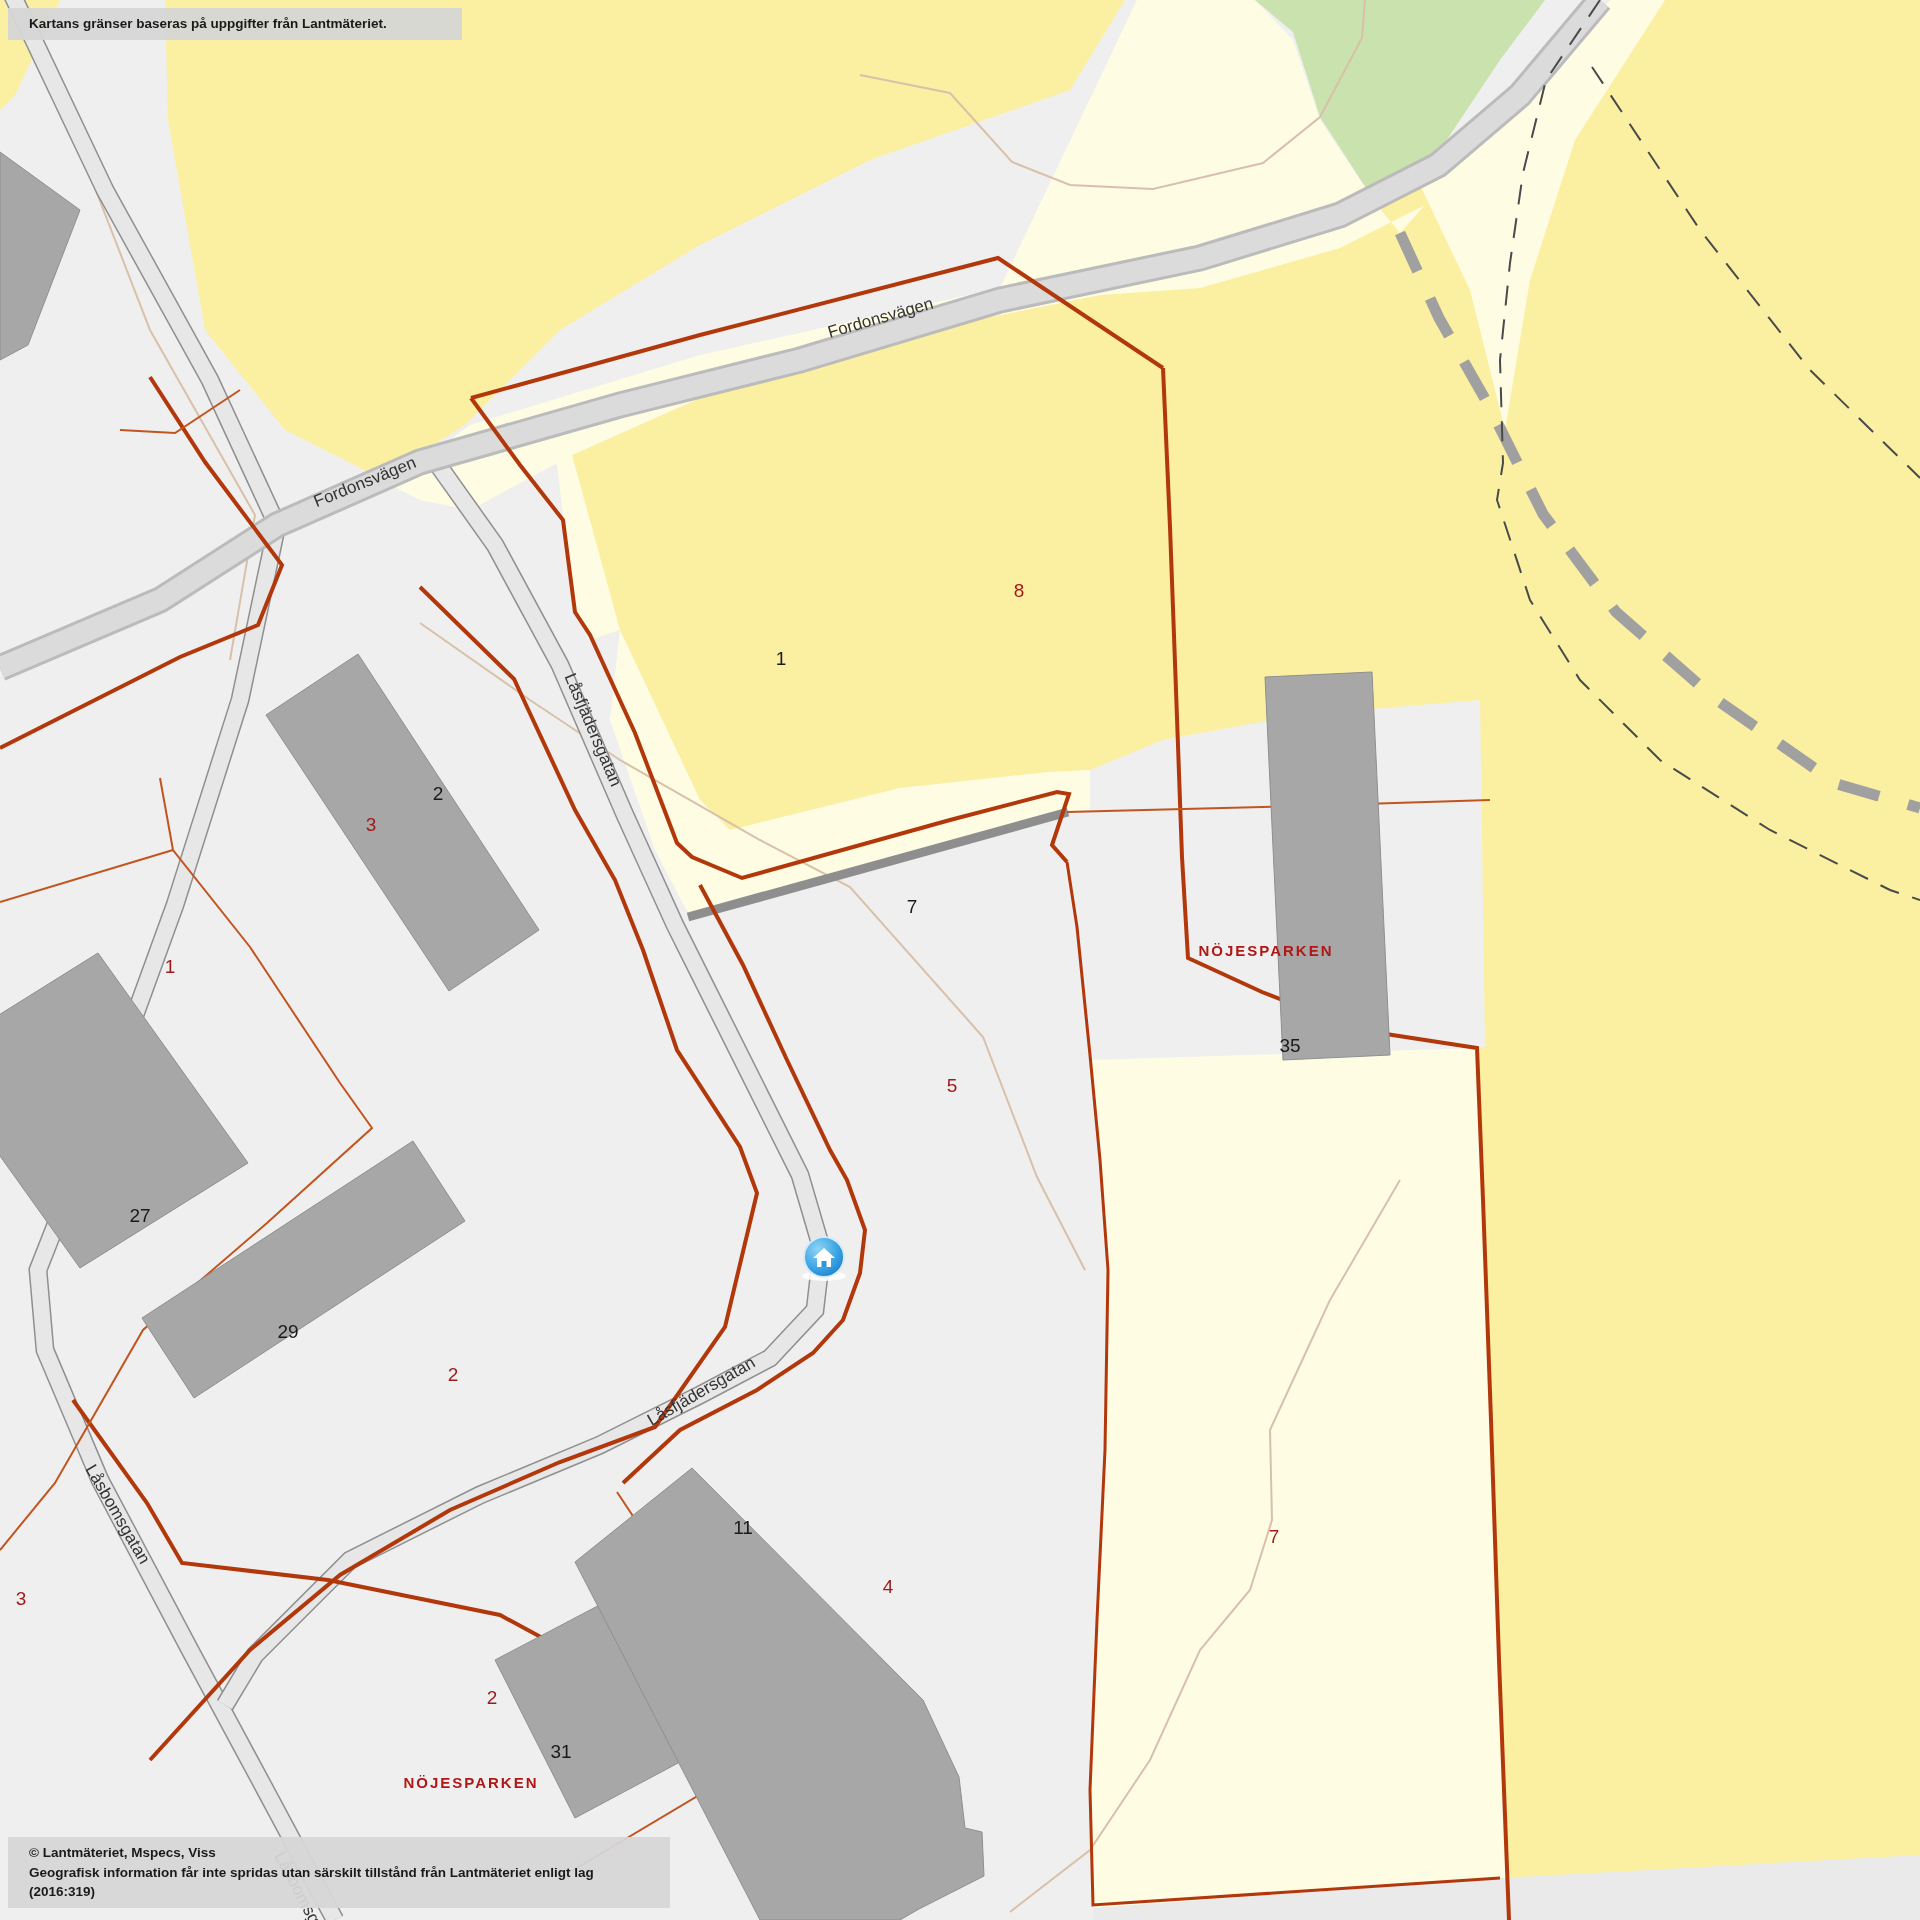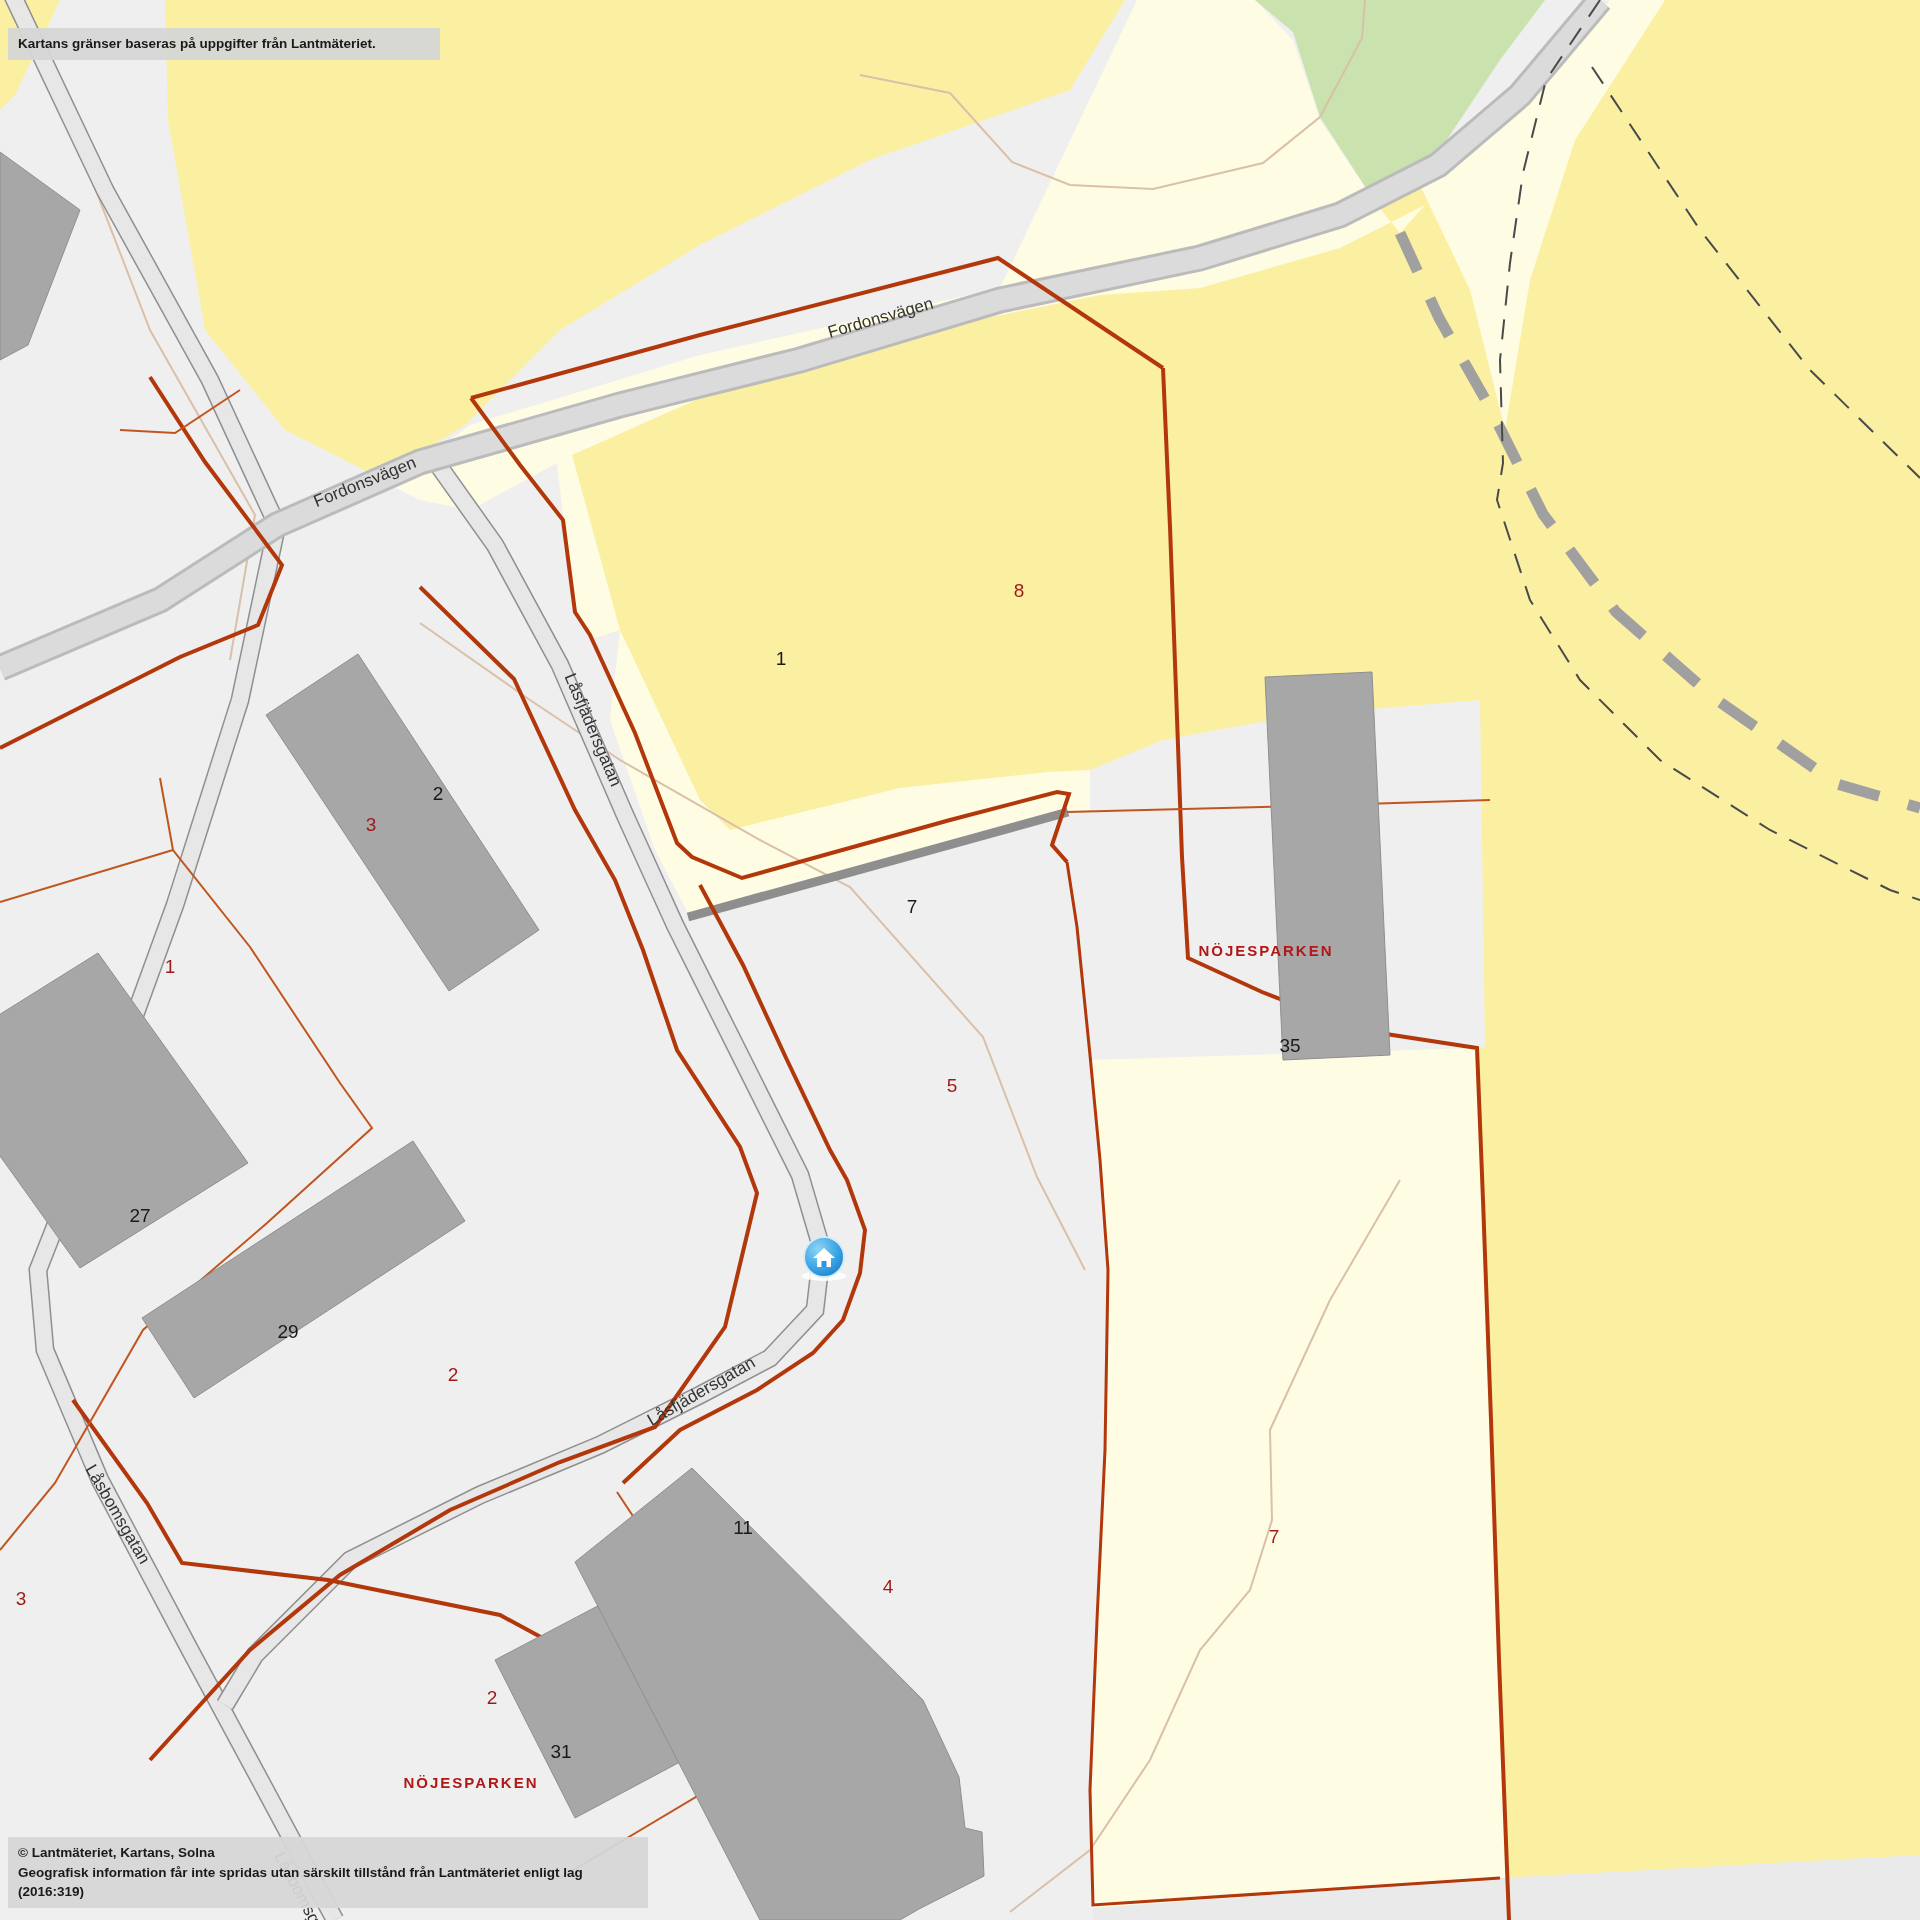--- a/index.html
+++ b/index.html
@@ -1,20 +1,20 @@
 <!DOCTYPE html>
 <html><head>
 <meta charset="utf-8">
 <style>
   html,body{margin:0;padding:0;background:#EFEFEF;width:1920px;height:1920px;overflow:hidden;
     font-family:"Liberation Sans", sans-serif;}
   #map-stage{position:relative;width:1920px;height:1920px;}
   #map-svg{position:absolute;left:0;top:0;}
   .overlay-box{position:absolute;background:rgba(214,214,214,.95);color:#1a1a1a;
-    font-weight:bold;font-size:13.5px;line-height:1.45;padding:6px 10px;margin-top:20px;}
+    font-weight:bold;font-size:13.5px;line-height:1.45;padding:6px 21px;}
   #disclaimer-box{left:8px;top:8px;width:412px;}
   #attribution-box{left:8px;bottom:12px;width:620px;}
   .parcel-no-black{font-size:19px;fill:#1a1a1a;}
   .parcel-no-red{font-size:19px;fill:#9E1A1A;}
   .street-label{font-size:17px;fill:#333;}
   .area-label{font-size:15px;fill:#B01818;letter-spacing:2px;font-weight:bold;}
   text{text-anchor:middle;}
 </style>
 </head>
 <body>
@@ -148,16 +148,16 @@
       <rect x="-2.5" y="4" width="5" height="6" fill="#2D96DC"></rect>
     </g>
   </g>
 </svg>
 
 <div id="disclaimer-box" class="overlay-box">
   <div>Kartans gränser baseras på uppgifter från Lantmäteriet.</div>
 </div>
 
 <div id="attribution-box" class="overlay-box">
-  <div>© Lantmäteriet, Kartans, Solna</div>
+  <div>© Lantmäteriet, Mspecs, Viss</div>
   <div>Geografisk information får inte spridas utan särskilt tillstånd från Lantmäteriet enligt lag (2016:319)</div>
 </div>
 </div>
 
 </body></html>

